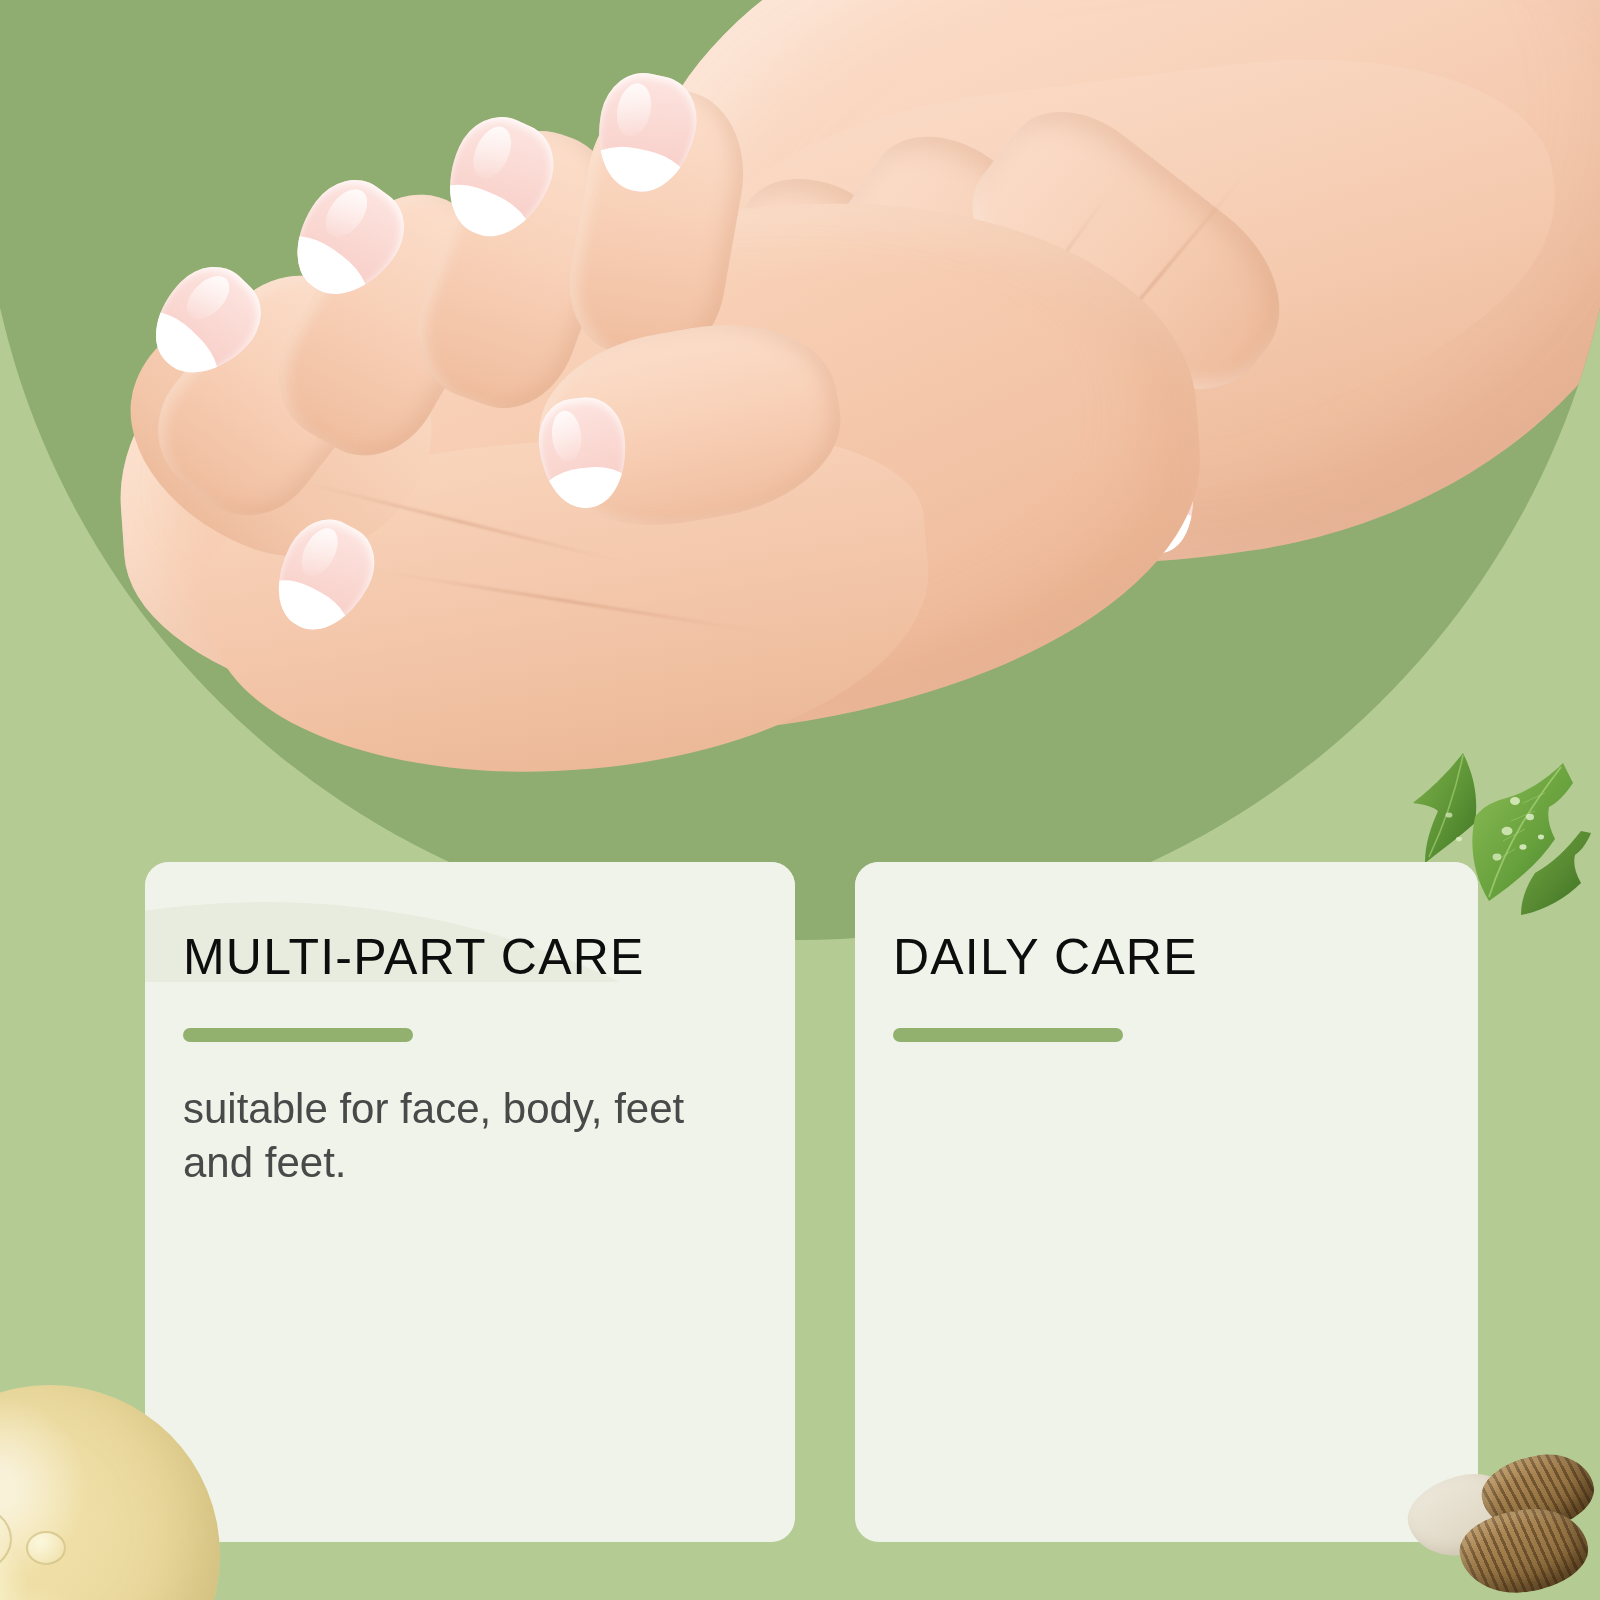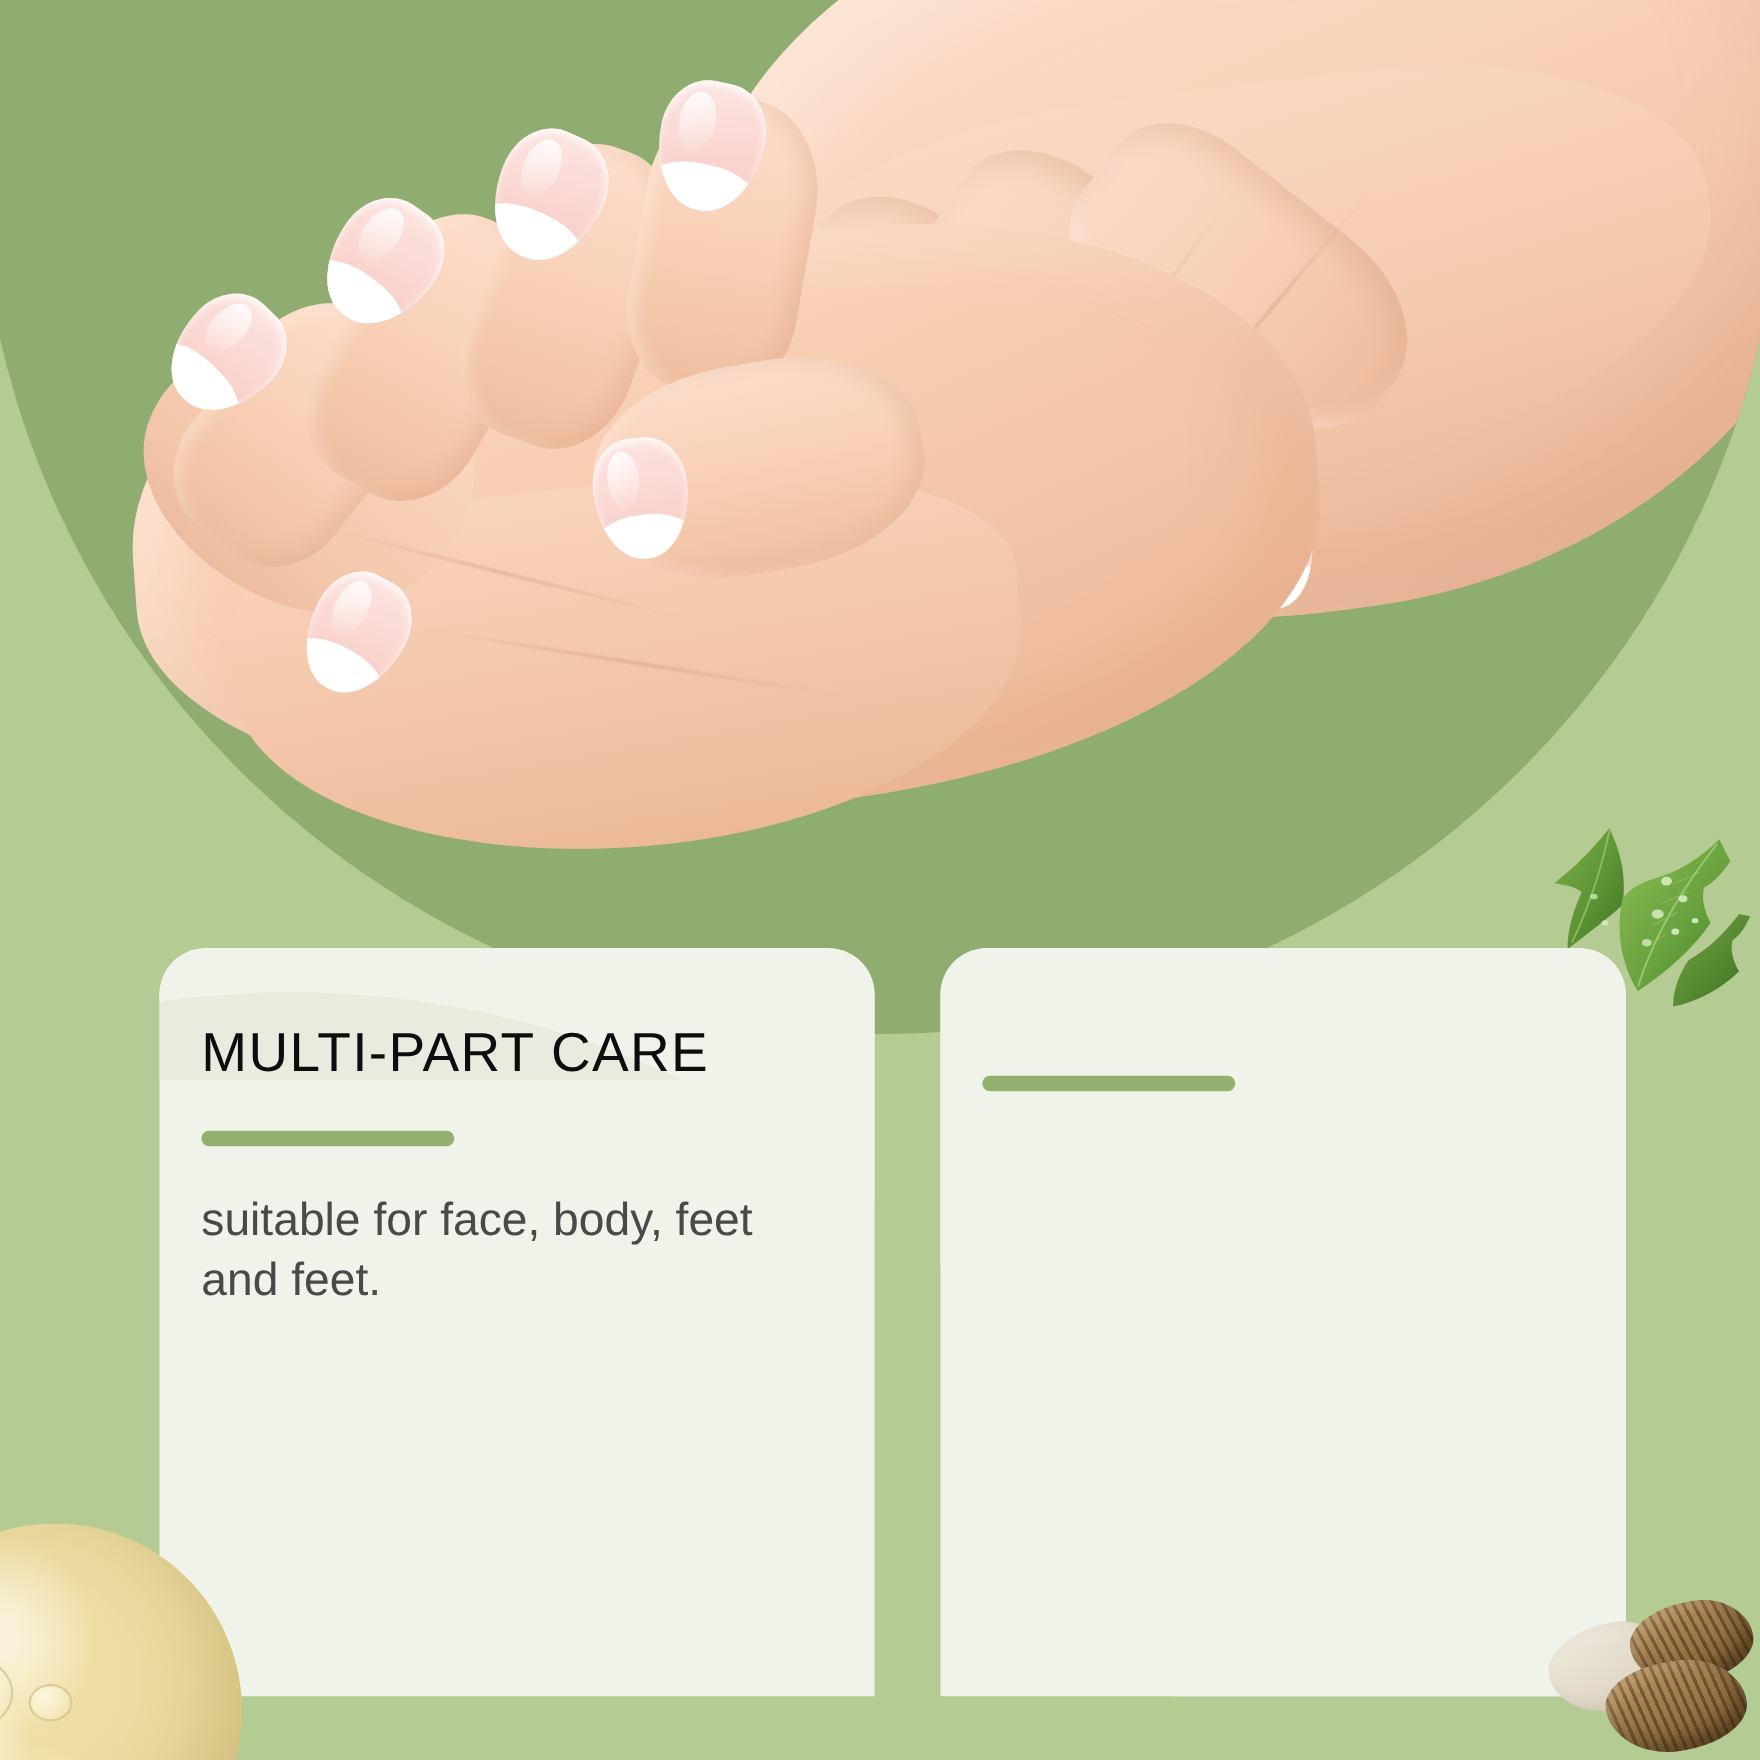--- a/index.html
+++ b/index.html
@@ -119,20 +119,21 @@
 
   
   .cards { position:absolute; left:0; top:0; width:1600px; height:1600px; }
   .card {
     position:absolute;
     top:862px; height:680px;
     background:#f0f3ea;
     border-top-left-radius:42px;
     border-top-right-radius:42px;
     overflow:hidden;
+    border-radius:24px;
   }
   .card.left  { left:145px; width:650px; }
   .card.right { left:855px; width:623px; }
   
   .card-tint {
     position:absolute; left:0; top:0; width:100%;
     height:120px;
     background:#e7ecdf;
   }
   .card.left .card-tint  { border-radius:42px 42px 0 0; }
@@ -320,20 +321,21 @@
       <div class="card-inner">
         <div class="card-title">MULTI-PART CARE</div>
         <div class="accent-bar"></div>
         <div class="card-body">suitable for face, body, feet and feet.</div>
       </div>
     </div>
 
     <div class="card right">
       <div class="card-tint"></div>
       <div class="card-inner">
+        <div class="card-title">DAILY CARE</div>
         <div class="accent-bar"></div>
       </div>
     </div>
 
   </div>
 
   <div class="oil-blob">
     <span class="oil-bubble" style="left:40px;  top:118px; width:92px;  height:72px;"></span>
 
     <span class="oil-bubble" style="left:146px; top:146px; width:40px;  height:34px;"></span>

